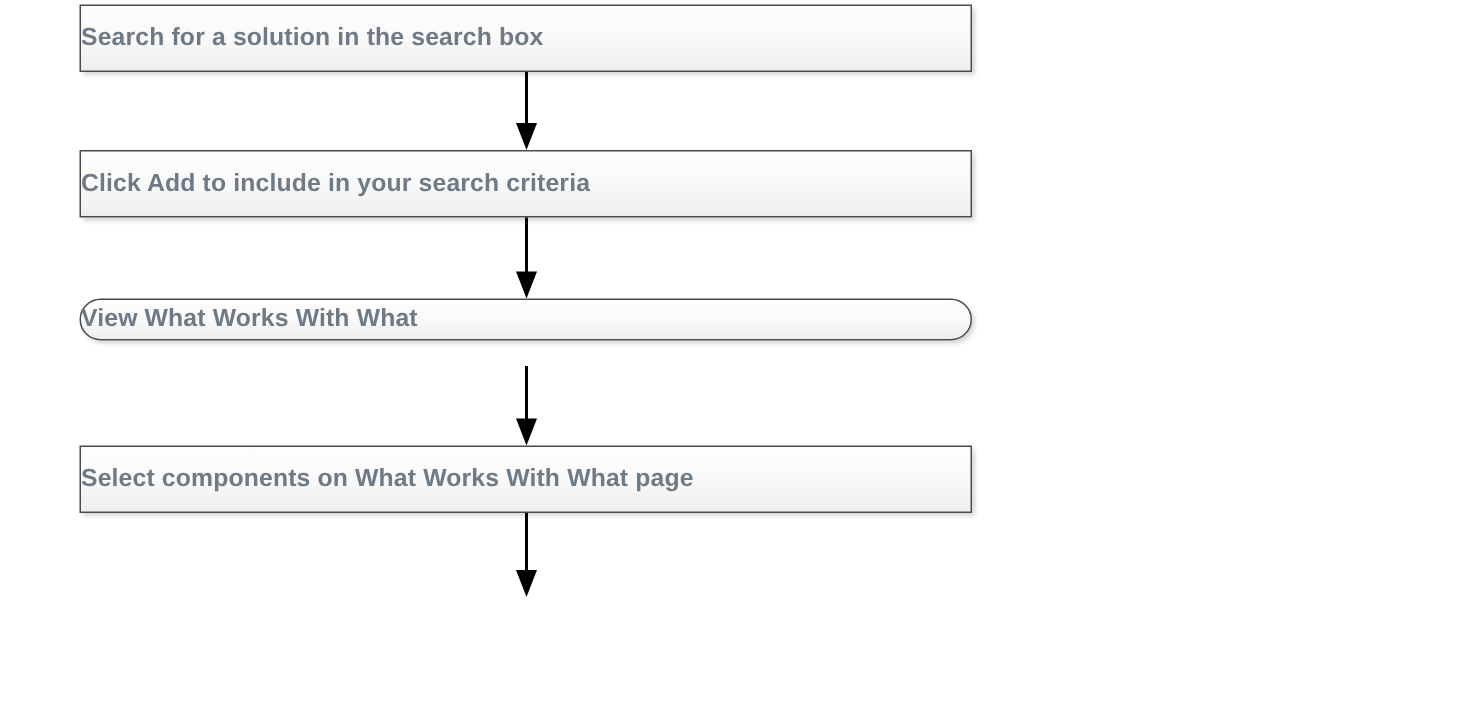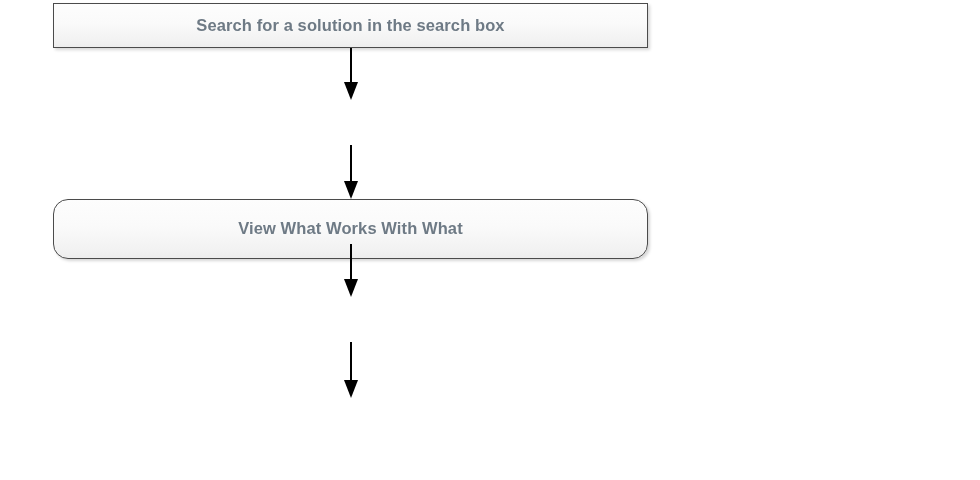--- a/index.html
+++ b/index.html
@@ -23,37 +23,36 @@
   .node {
     position: absolute;
     left: 53px;
     width: 595px;
     box-sizing: border-box;
     border: 1px solid #4b4b4b;
     background: linear-gradient(to bottom, #fdfdfd 0%, #fafafa 45%, #f2f2f2 85%, #ededed 100%);
     box-shadow: 2px 2px 3px rgba(0, 0, 0, 0.16);
     display: flex;
     align-items: center;
-    justify-content: center;
     text-align: center;
   }
 
   .node-label {
     color: #6e7a85;
     font-size: 16.5px;
     font-weight: bold;
     line-height: 1.45;
     letter-spacing: 0.1px;
     white-space: pre-line;
     user-select: none;
   }
 
   .node-1 { top: 3px;   height: 45px; }
   .node-2 { top: 100px; height: 45px; }
-  .node-3 { top: 199px; height: 60px; border-radius: 15px; }
+  .node-3 { top: 199px; height: 28px; border-radius: 15px; }
   .node-4 { top: 297px; height: 45px; }
   .node-5 { top: 398px; height: 75px; }
 
   .arrow {
     position: absolute;
     left: 344px;
     width: 14px;
   }
   .arrow-shaft {
     position: absolute;
@@ -89,35 +88,41 @@
 
   <div class="node node-1">
     <span class="node-label">Search for a solution in the search box</span>
   </div>
 
   <div class="arrow arrow-1">
     <div class="arrow-shaft"></div>
     <div class="arrow-head"></div>
   </div>
 
+  <div class="node node-2">
+    <span class="node-label">Click Add to include in your search criteria</span>
+  </div>
 
   <div class="arrow arrow-2">
     <div class="arrow-shaft"></div>
     <div class="arrow-head"></div>
   </div>
 
   <div class="node node-3">
     <span class="node-label">View What Works With What</span>
   </div>
 
   <div class="arrow arrow-3">
     <div class="arrow-shaft"></div>
     <div class="arrow-head"></div>
   </div>
 
+  <div class="node node-4">
+    <span class="node-label">Select components on What Works With What page</span>
+  </div>
 
   <div class="arrow arrow-4">
     <div class="arrow-shaft"></div>
     <div class="arrow-head"></div>
   </div>
 
 
 </div>
 
 </body></html>

